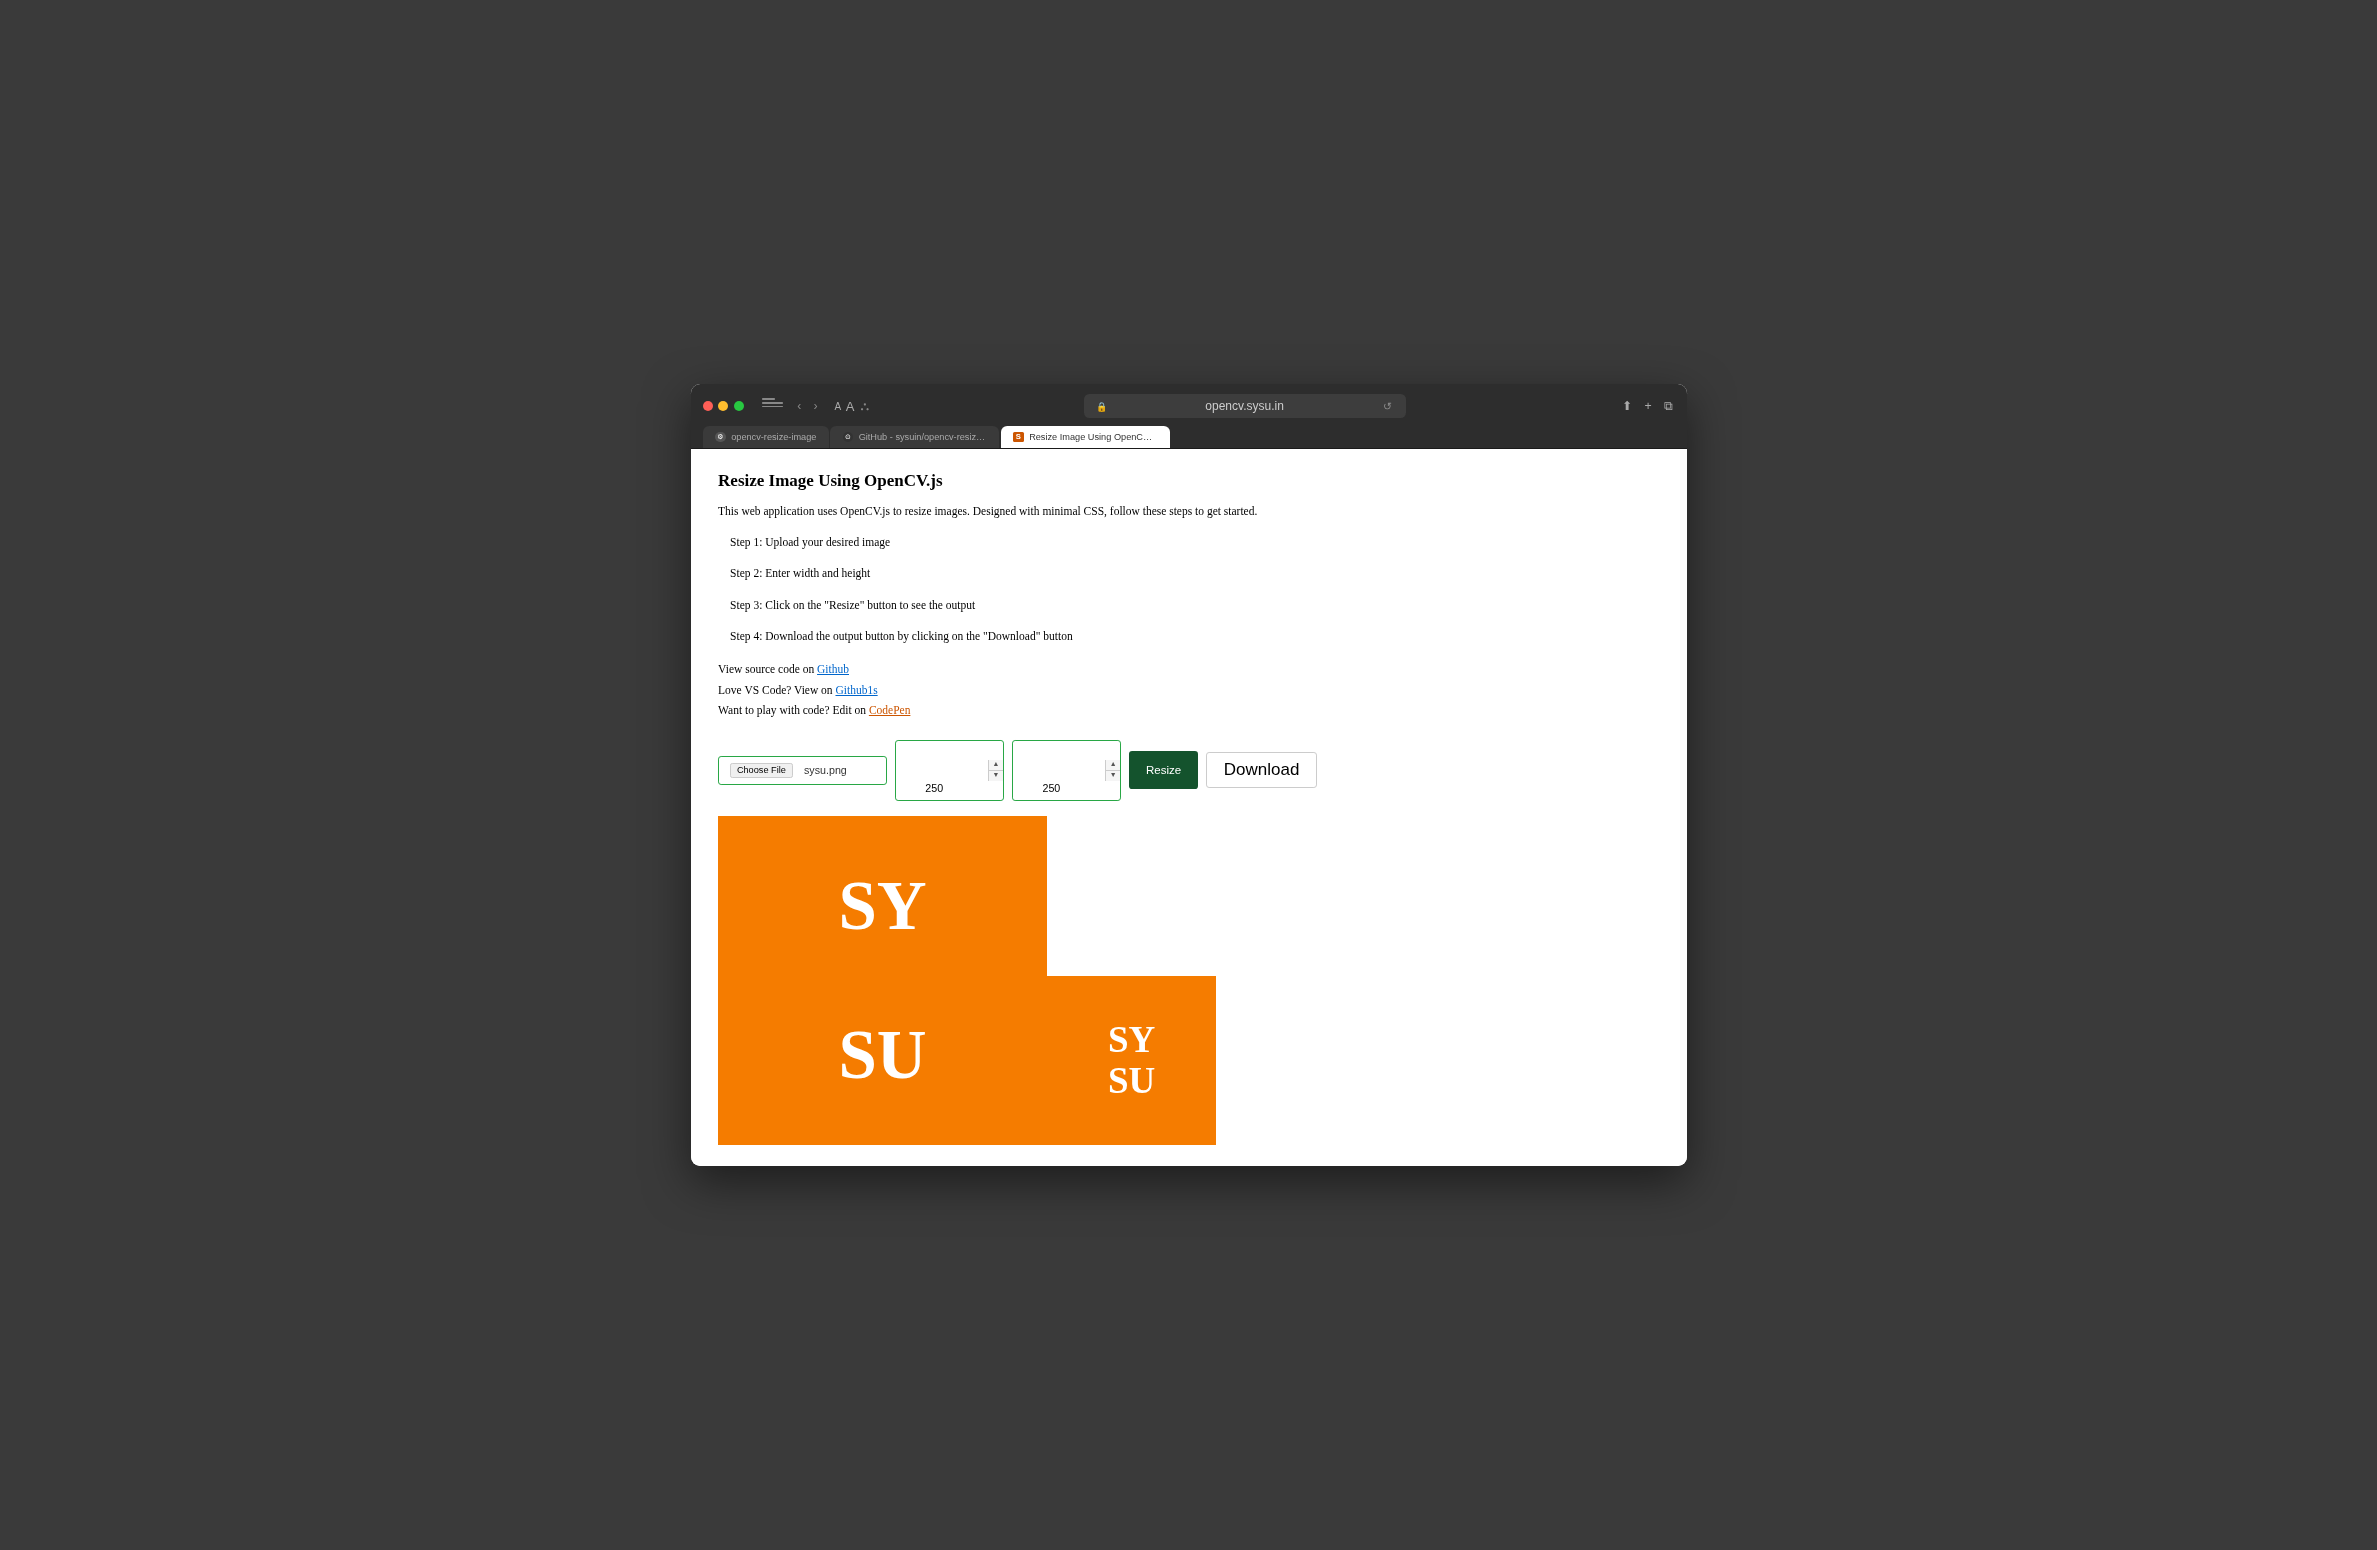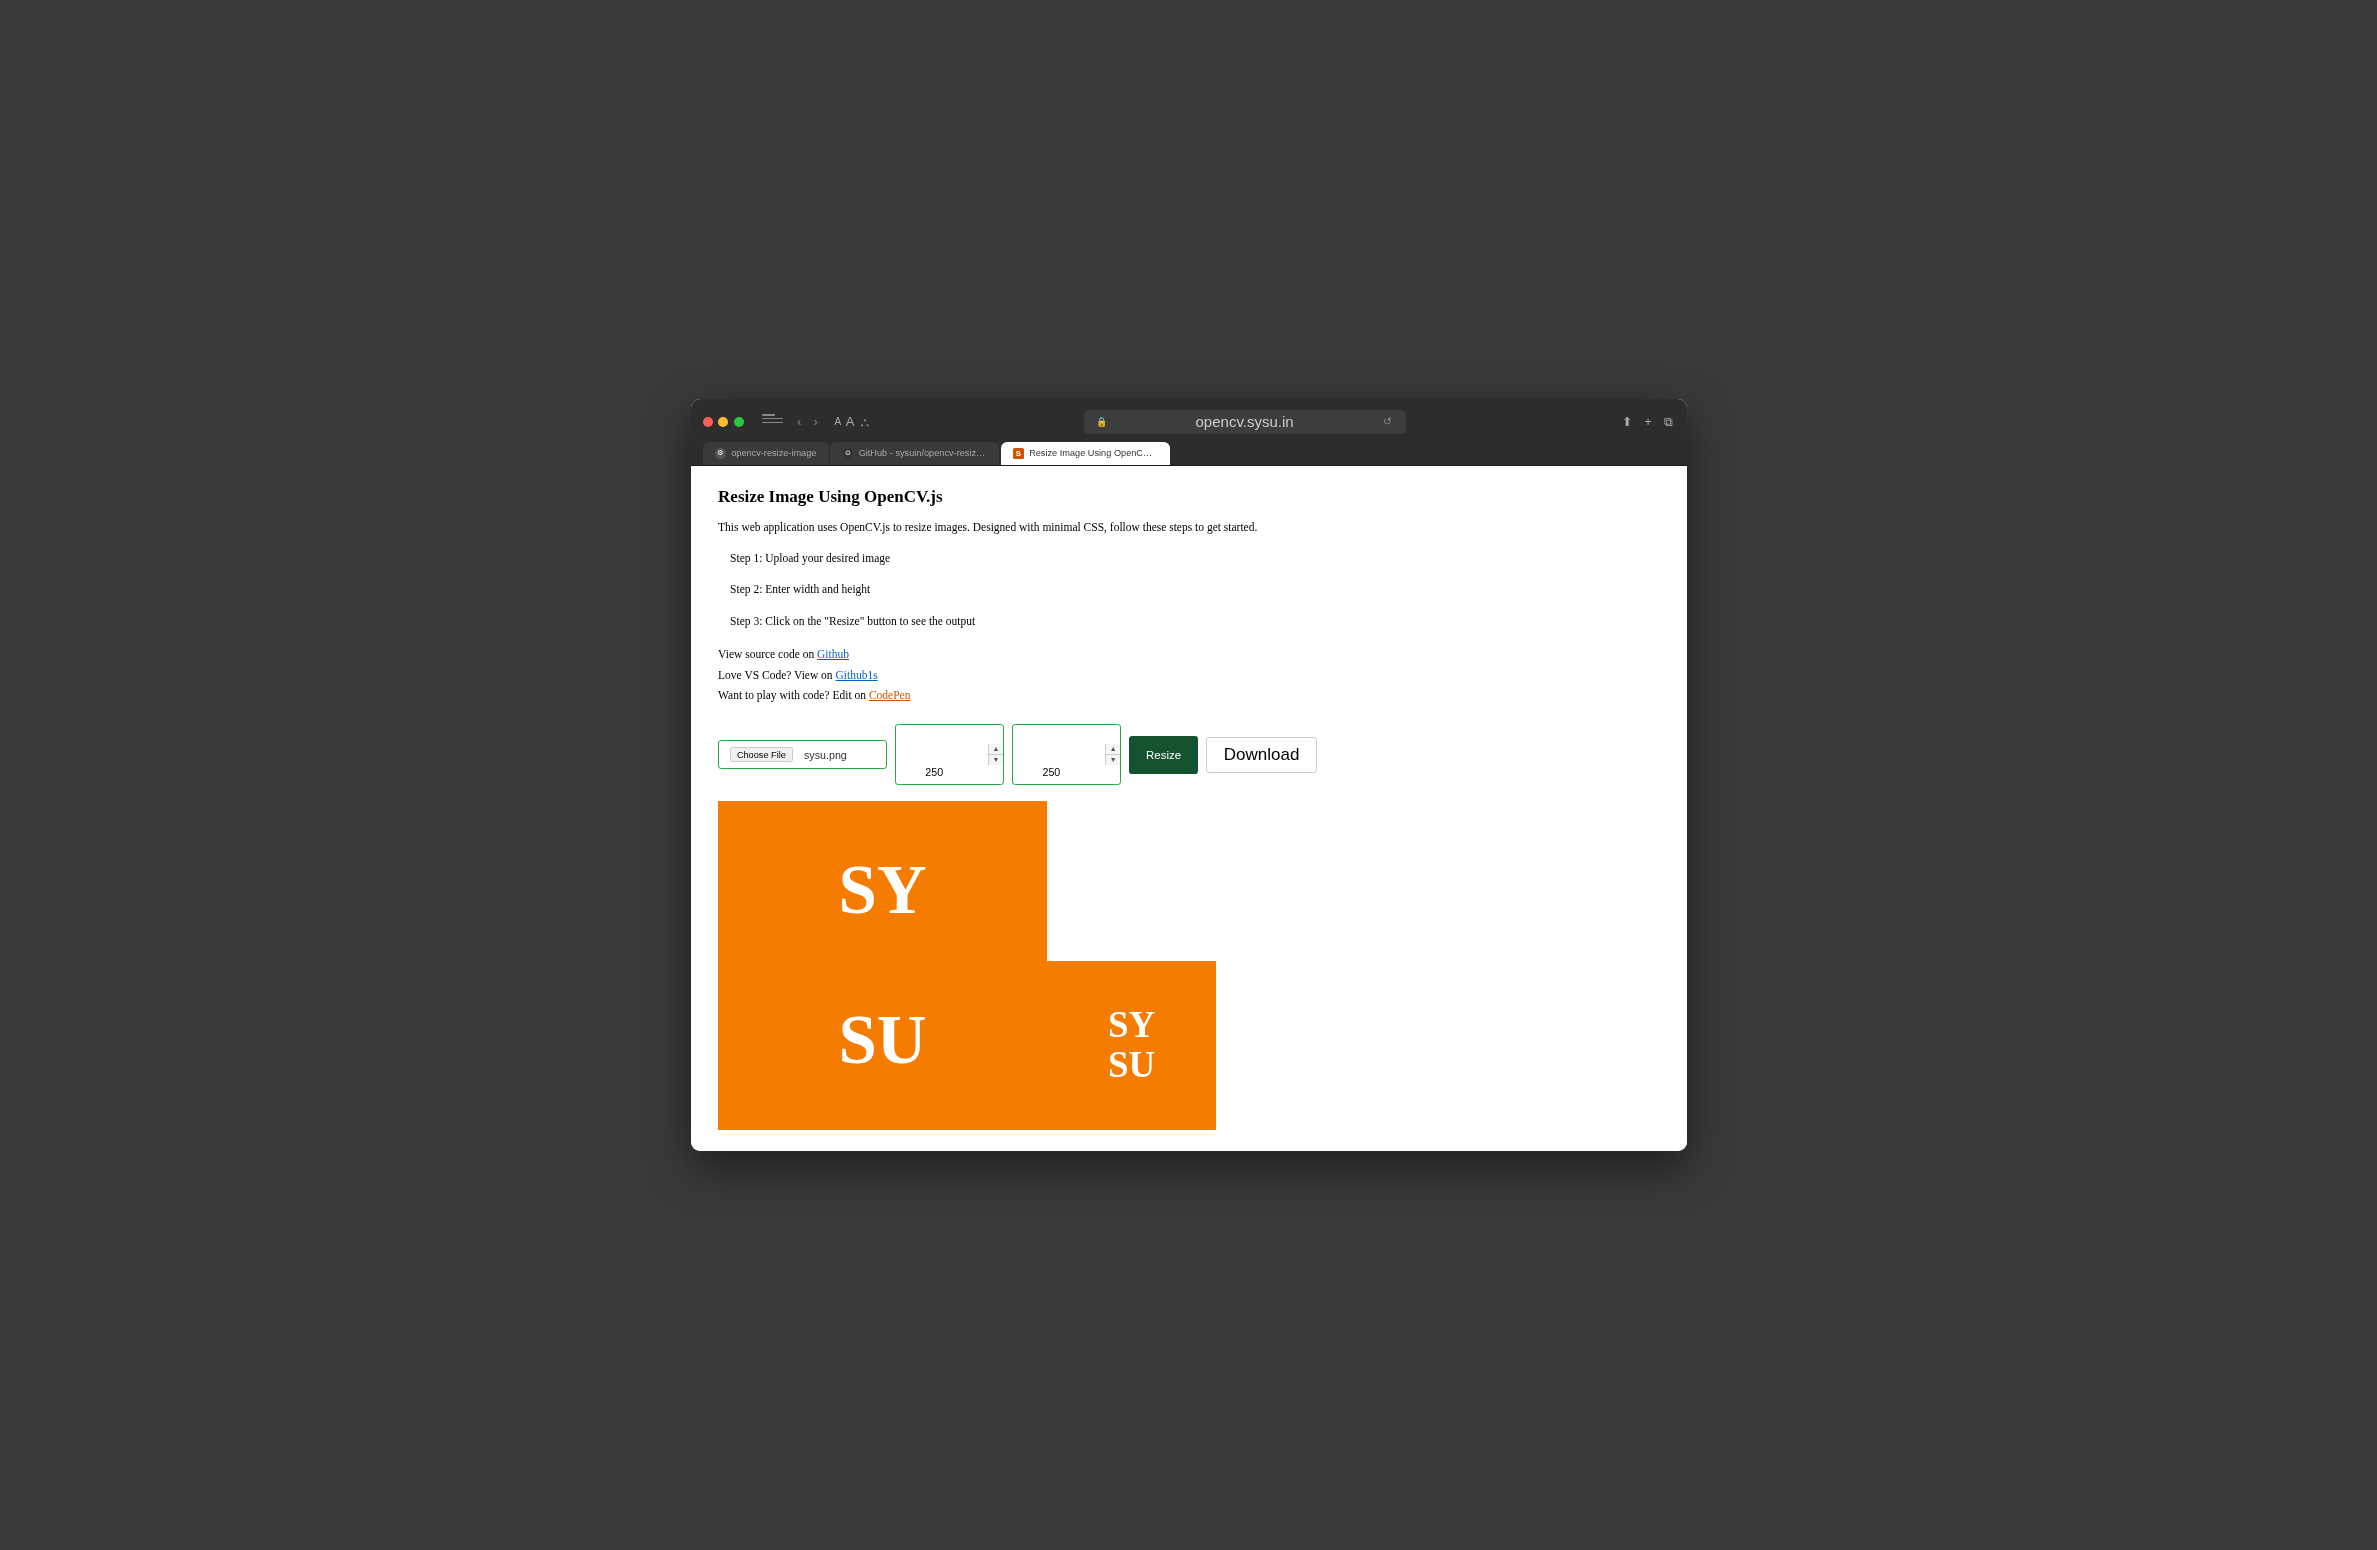--- a/index.html
+++ b/index.html
@@ -132,21 +132,21 @@
       width: 100%;
     }
 
     .lock-icon {
       color: #aaa;
       font-size: 9.2px;
     }
 
     .address-text {
       color: #ccc;
-      font-size: 15px;
+      font-size: 12px;
       flex: 1;
       text-align: center;
     }
 
     .reload-btn {
       color: #888;
       font-size: 10.7px;
       cursor: pointer;
       background: none;
       border: none;
@@ -495,20 +495,21 @@
 
   <div class="page-content">
     <h1 class="page-title">Resize Image Using OpenCV.js</h1>
 
     <p class="description">This web application uses OpenCV.js to resize images. Designed with minimal CSS, follow these steps to get started.</p>
 
     <div class="steps">
       <p>Step 1: Upload your desired image</p>
       <p>Step 2: Enter width and height</p>
       <p>Step 3: Click on the "Resize" button to see the output</p>
+      <p>Step 4: Download the output button by clicking on the "Download" button</p>
     </div>
 
     <div class="links-section">
       <p>
         <span>View source code on </span><a href="#">Github</a>
       </p>
       <p>
         <span>Love VS Code? View on </span><a href="#">Github1s</a>
       </p>
       <p>

